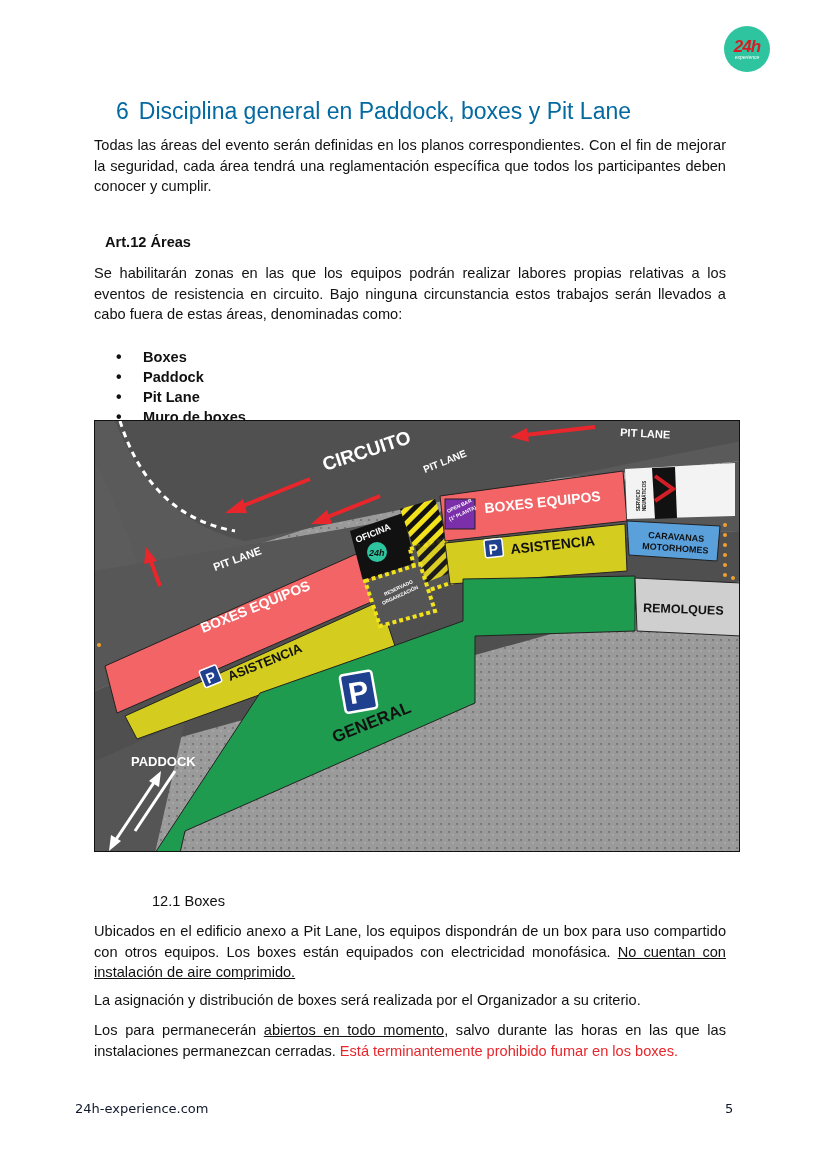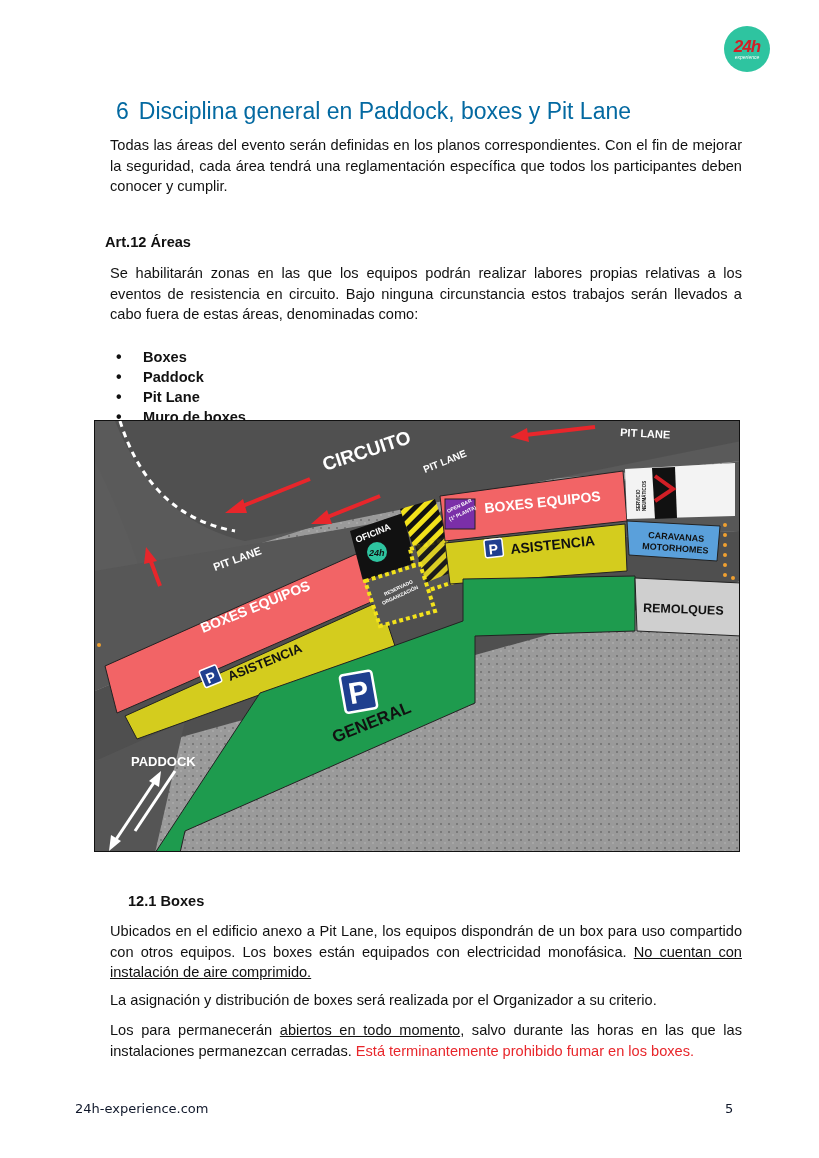--- a/index.html
+++ b/index.html
@@ -3,30 +3,30 @@
 <meta charset="utf-8">
 <style>
   html, body { margin:0; padding:0; background:#ffffff; }
   body { width:819px; height:1158px; position:relative; overflow:hidden; font-family:"Liberation Sans", sans-serif; color:#111; }
   .logo { position:absolute; left:724px; top:26px; width:46px; height:46px; border-radius:50%; background:#2ec4a0; display:flex; flex-direction:column; align-items:center; justify-content:center; }
   .logo .big { font-family:"Liberation Sans", sans-serif; font-weight:bold; font-style:italic; font-size:17px; line-height:15px; color:#111; letter-spacing:-1px; }
   .logo .big span { color:#d21f26; }
   .logo .small { font-size:5px; color:#fff; font-style:italic; line-height:6px; }
   .h1 { position:absolute; left:116px; top:98px; font-size:23px; color:#0369a1; white-space:nowrap; }
   .h1 .num { margin-right:10px; }
-  .para { position:absolute; left:94px; width:632px; font-size:14.6px; line-height:20.5px; text-align:justify; text-align-last:left;margin-left:16px; }
+  .para { position:absolute; left:94px; width:632px; font-size:14.6px; line-height:20.5px; text-align:justify; text-align-last:left; }
   .p1 { top:135px; }
   .art { position:absolute; left:105px; top:234px; font-weight:bold; font-size:14.6px; }
   .p2 { top:263px; }
   ul.bullets { position:absolute; left:116px; top:347px; margin:0; padding:0; list-style:none; }
   ul.bullets li { font-weight:bold; font-size:14.6px; line-height:20px; position:relative; padding-left:27px; }
   ul.bullets li:before { content:"•"; position:absolute; left:0; top:0; font-size:16px; }
   .map { position:absolute; left:94px; top:420px; width:646px; height:432px; border:1.5px solid #111; overflow:hidden; background:#8a8a8a; box-sizing:border-box; }
   .map svg { display:block; }
-  .sub { position:absolute; left:128px; top:893px; font-weight:bold; font-size:14.6px; }
+  .sub { position:absolute; left:152px; top:893px; font-weight:normal; font-size:14.6px; }
   .p3 { top:921px; }
   .p4 { top:990px; }
   .p5 { top:1020px; }
   .u { text-decoration:underline; }
   .red { color:#e8262b; }
   .footer { position:absolute; top:1101px; font-family:"DejaVu Sans", sans-serif; font-size:13px; color:#0f172a; }
   .f-left { left:75px; }
   .f-right { left:725px; }
 </style>
 </head>

